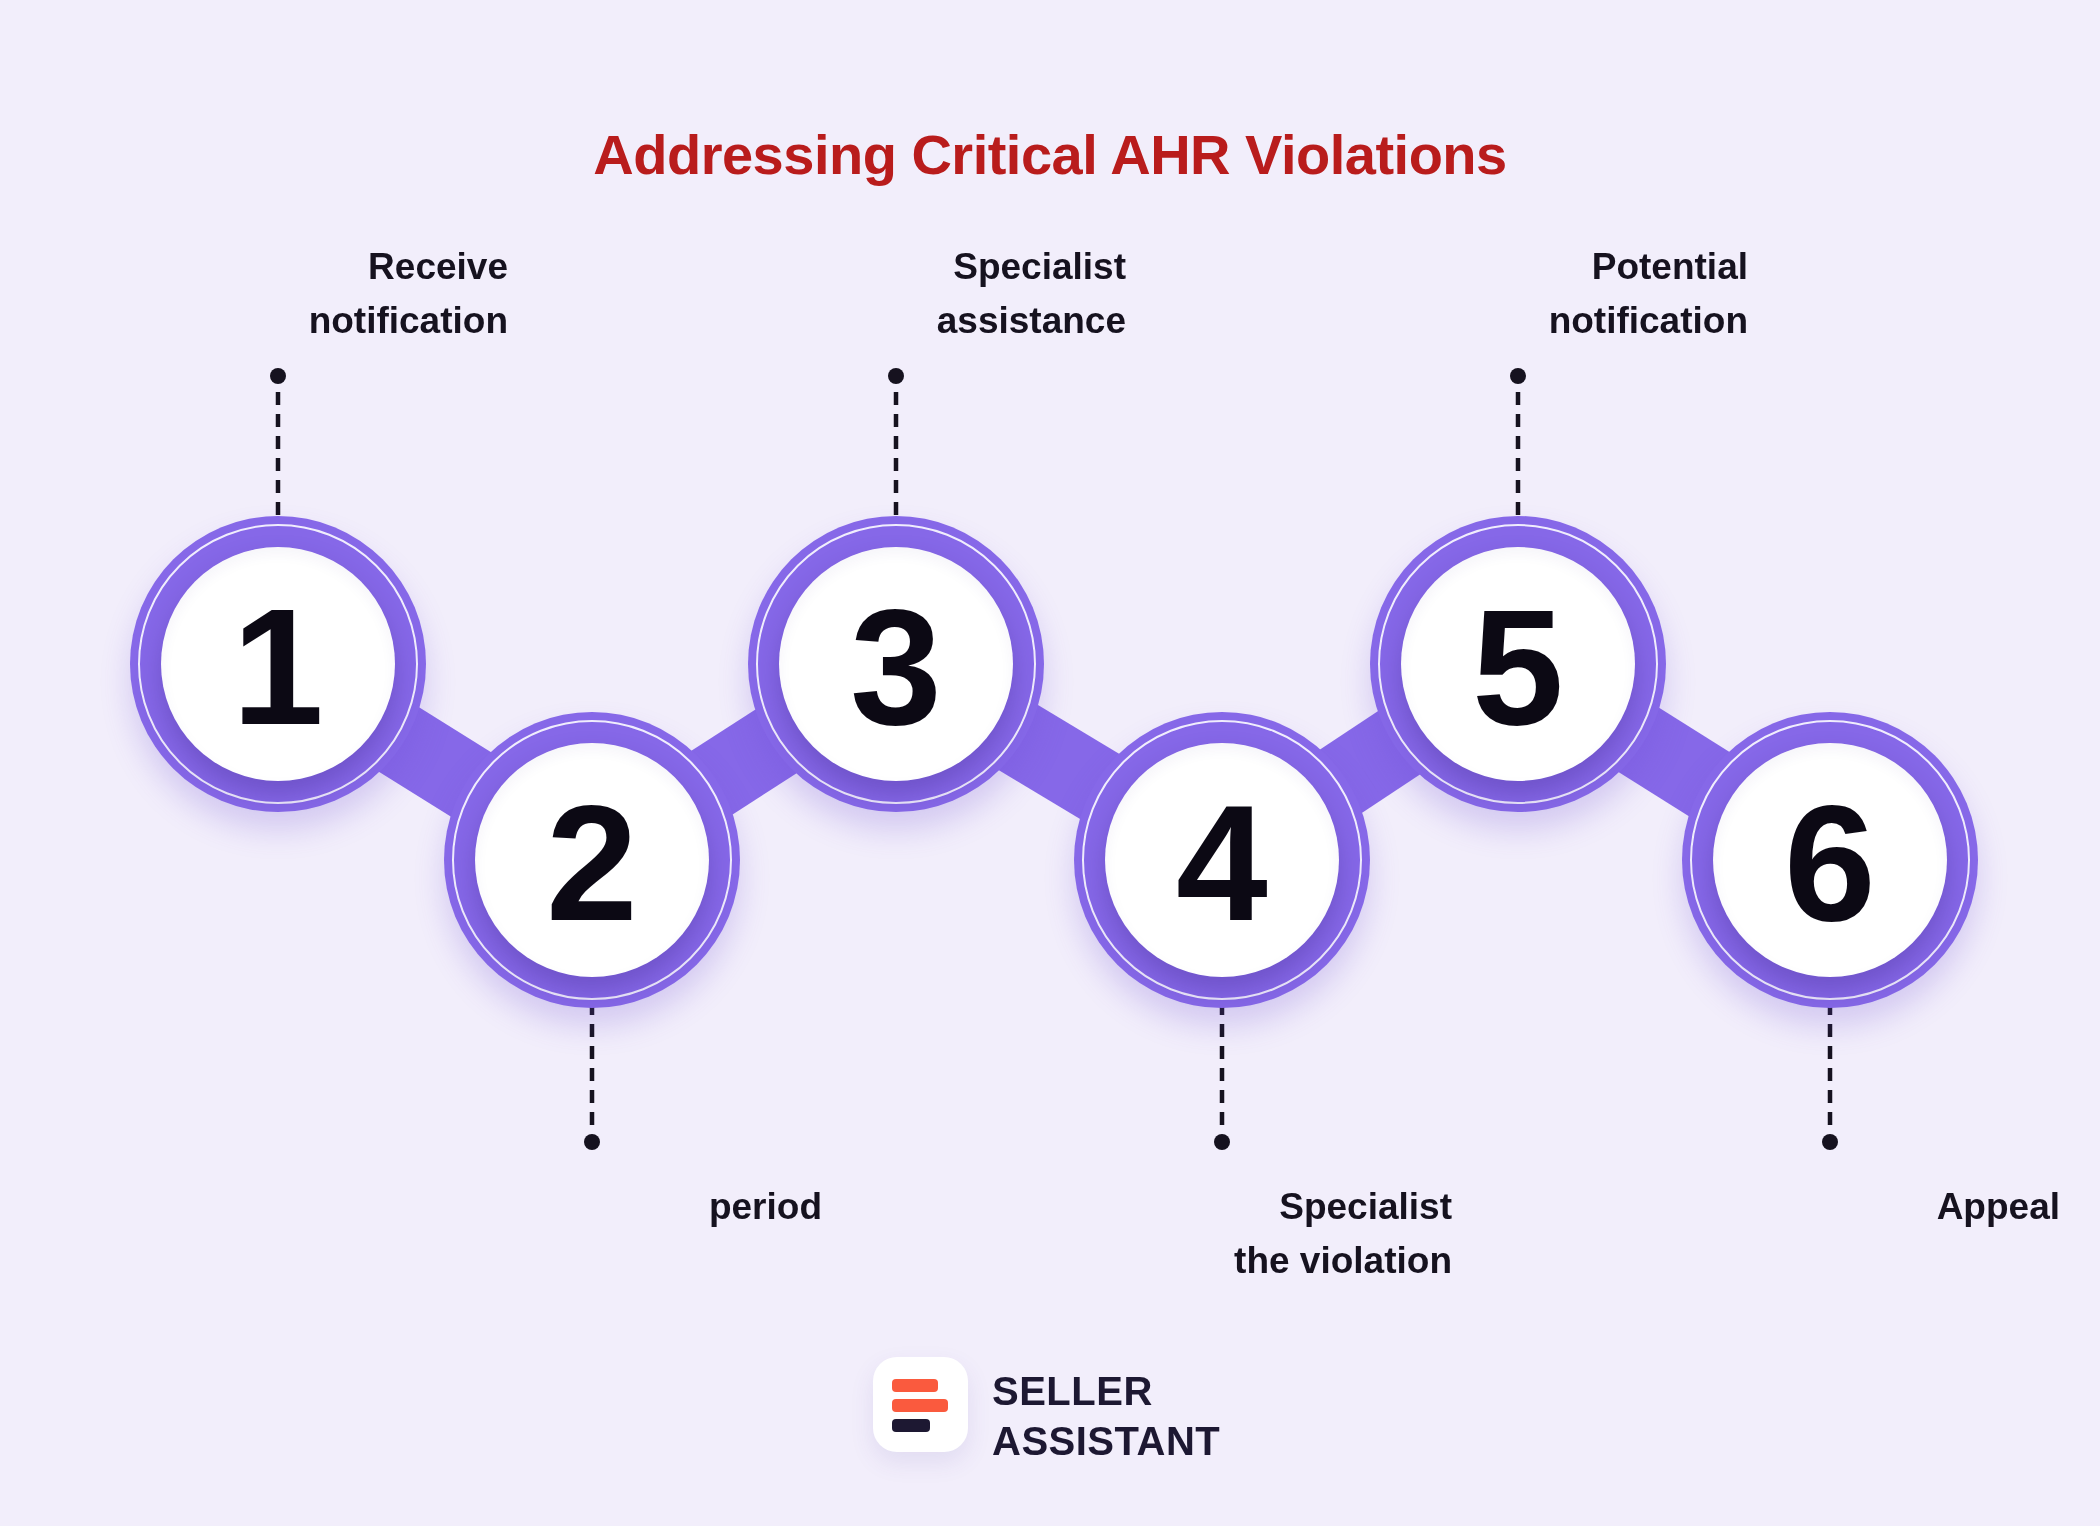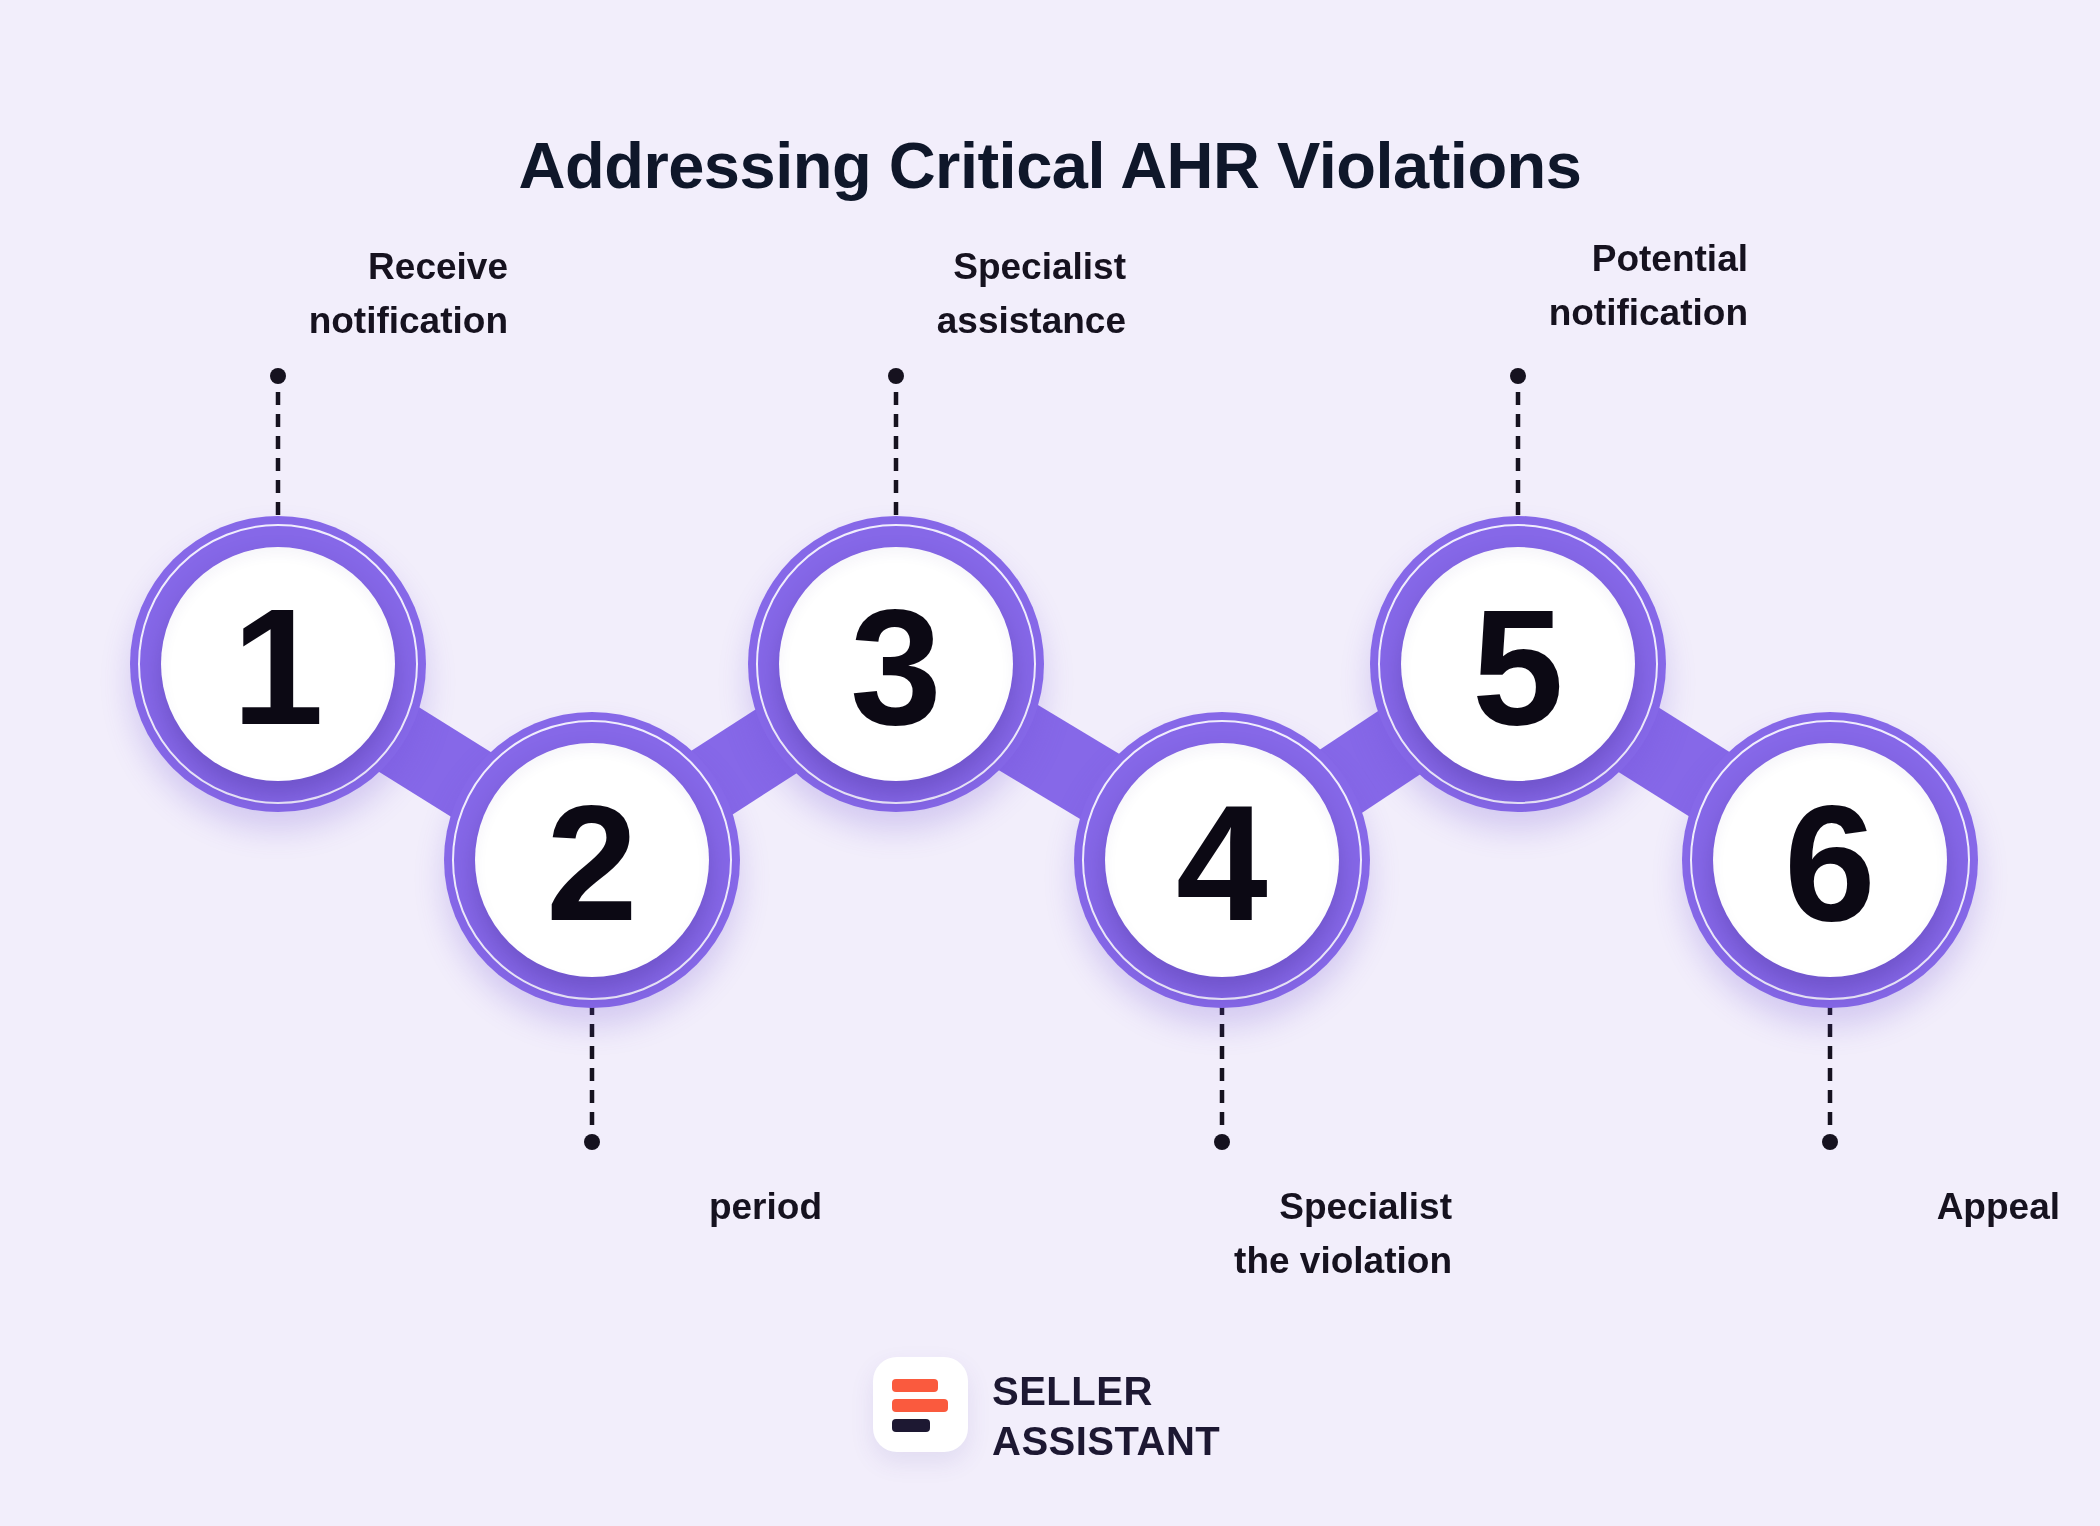--- a/index.html
+++ b/index.html
@@ -8,24 +8,24 @@
     width: 2100px;
     height: 1526px;
     background: var(--background, #f2eefb);
     overflow: hidden;
     font-family: "Liberation Sans", "DejaVu Sans", sans-serif;
   }
   .title {
     position: absolute;
     left: 0; right: 0; top: 84px;
     text-align: center;
-    font-size: 65px;
+    font-size: 56px;
     font-weight: bold;
     letter-spacing: -0.5px;
-    color: #0f172a;
+    color: #b91c1c;
   }
   .layer {
     position: absolute;
     left: 0; top: 0;
     width: 2100px;
     height: 1526px;
   }
   .connector {
     stroke: var(--accent, #8668e8);
     stroke-width: 76;
@@ -139,21 +139,21 @@
   </svg>
 
   <div class="step-label" style="left:48px;   top:240px;">
     <span class="label-line">Receive</span>
     <span class="label-line">notification</span>
   </div>
   <div class="step-label" style="left:666px;  top:240px;">
     <span class="label-line">Specialist</span>
     <span class="label-line">assistance</span>
   </div>
-  <div class="step-label" style="left:1288px; top:232px;">
+  <div class="step-label" style="left:1288px; top:240px;">
     <span class="label-line">Potential</span>
     <span class="label-line">notification</span>
   </div>
   <div class="step-label" style="left:362px;  top:1180px;">
     <span class="label-line">period</span>
   </div>
   <div class="step-label" style="left:992px;  top:1180px;">
     <span class="label-line">Specialist</span>
     <span class="label-line">the violation</span>
   </div>

